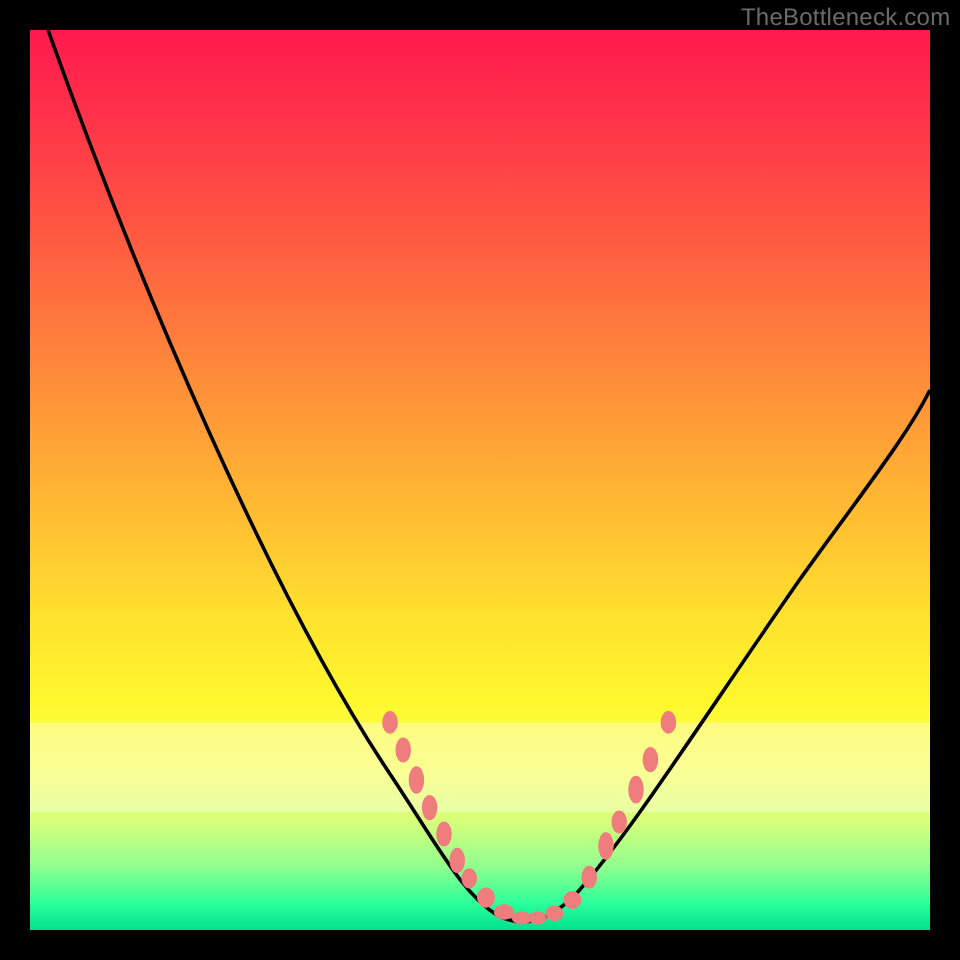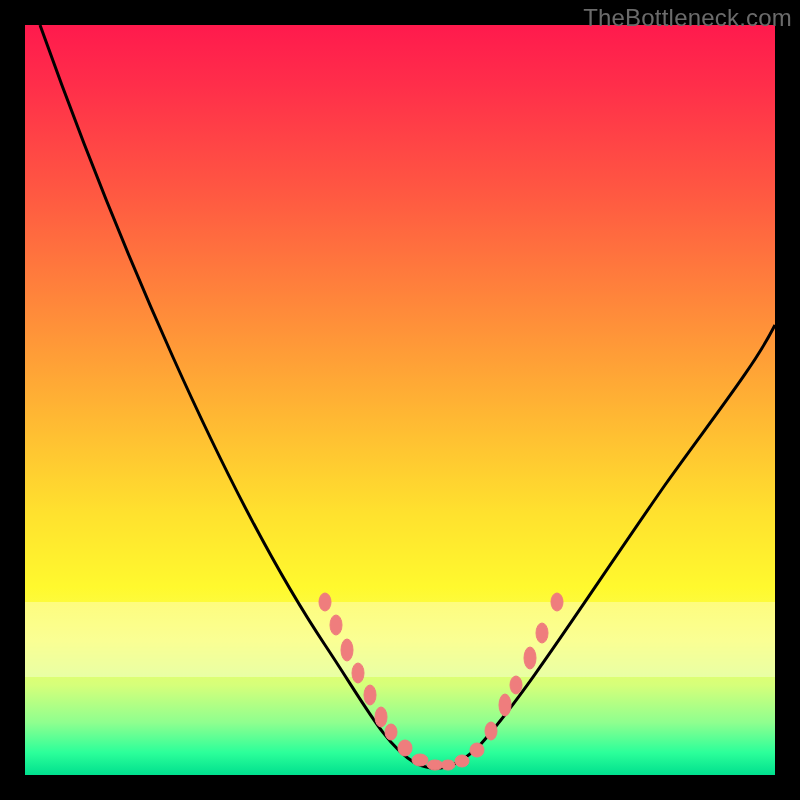--- a/index.html
+++ b/index.html
@@ -44,21 +44,21 @@
     position: absolute;
     left: 0;
     width: 750px;
     background: rgba(255,255,255,0.35);
   }
   .watermark {
     position: absolute;
     top: 4px;
     right: 8px;
     color: #6b6b6b;
-    font-size: 24px;
+    font-size: 20px;
     letter-spacing: 0.2px;
     user-select: none;
   }
   svg {
     position: absolute;
     left: 0;
     top: 0;
   }
 </style>
 </head>

